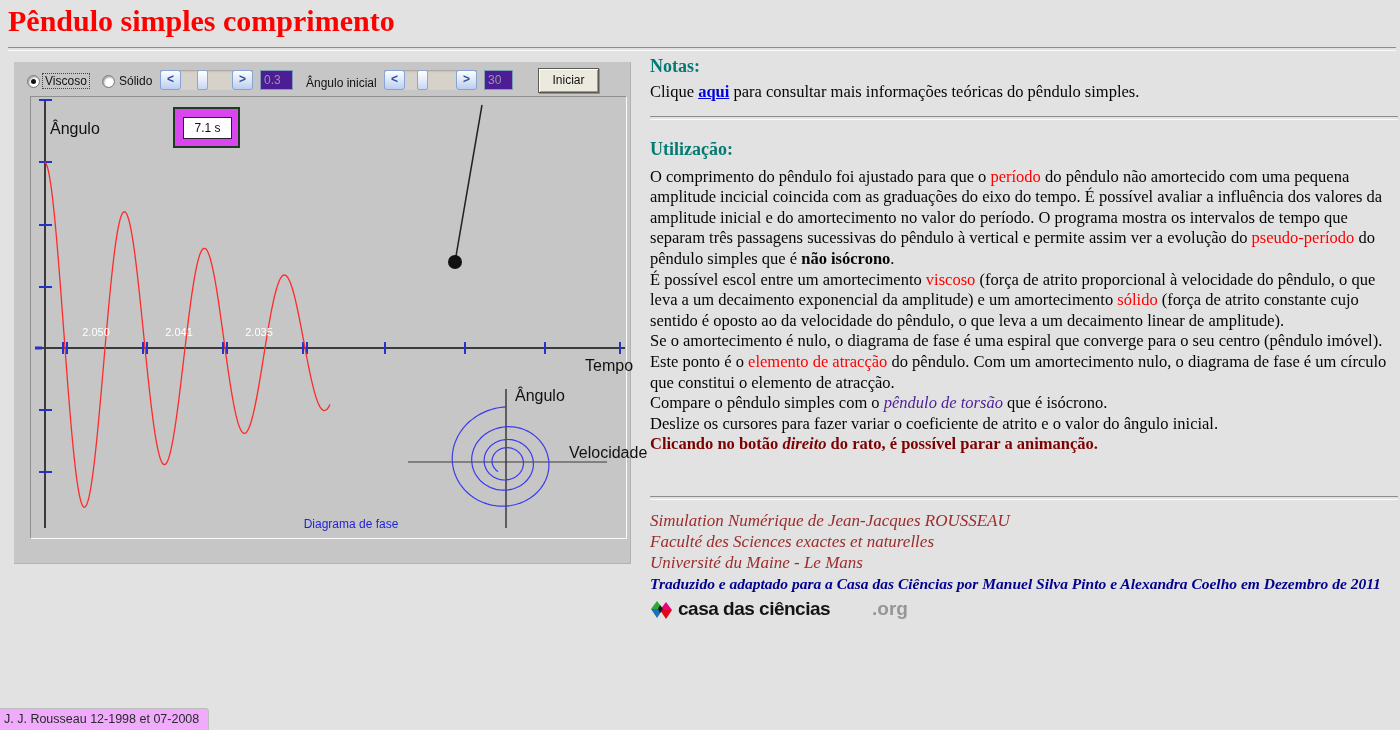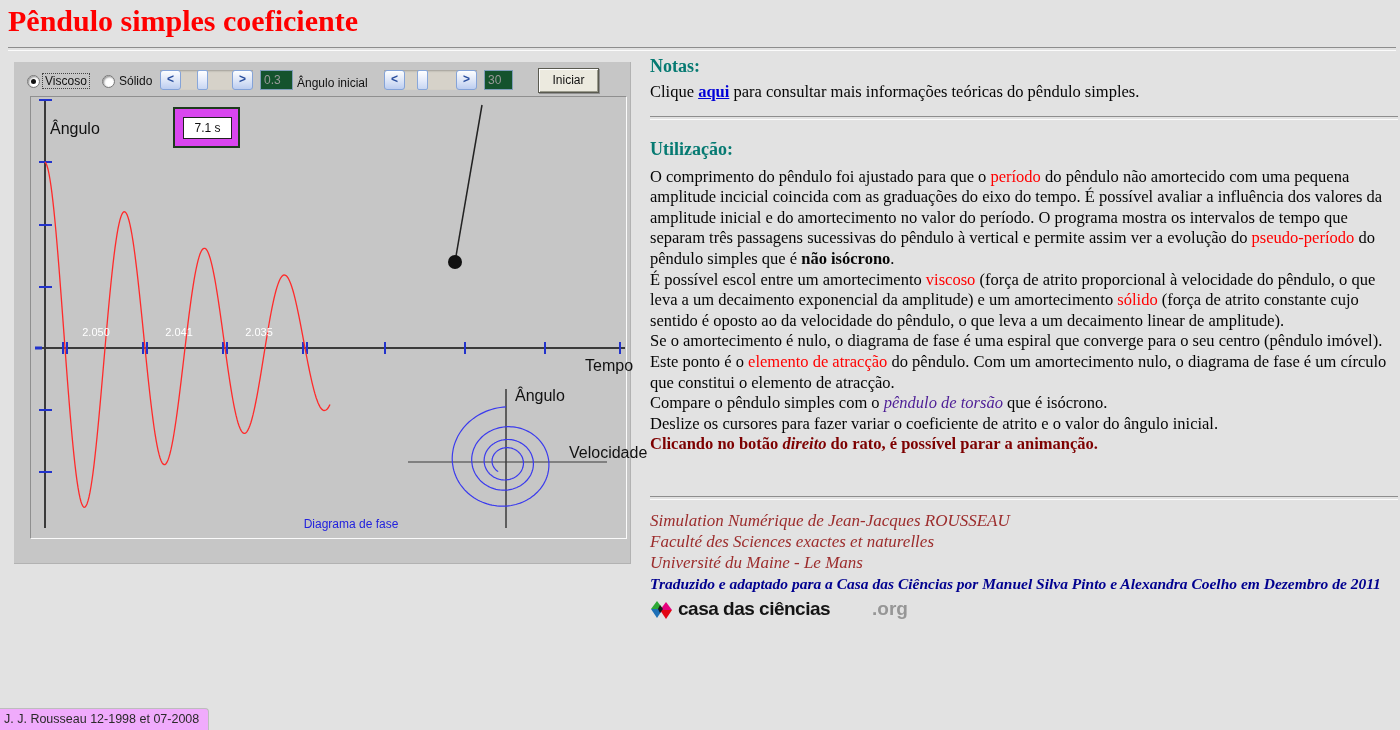--- a/index.html
+++ b/index.html
@@ -24,21 +24,21 @@
   .sbar{position:absolute;width:93px;height:20px;background:#d6d2c9;
         box-shadow:inset 0 1px 2px rgba(0,0,0,.25);}
   .sbtn{position:absolute;top:0;width:21px;height:20px;box-sizing:border-box;
         background:linear-gradient(180deg,#fdfeff 0%,#d8e2f6 60%,#bccdf0 100%);
         border:1px solid #84a3d8;border-radius:3px;color:#2a4f9e;font-weight:bold;
         text-align:center;line-height:17px;font-size:12px;cursor:pointer;}
   .sbtn.left{left:0;} .sbtn.right{right:0;}
   .sthumb{position:absolute;top:0;width:11px;height:20px;box-sizing:border-box;
         background:linear-gradient(180deg,#ffffff 0%,#e3eafa 55%,#c8d6f2 100%);
         border:1px solid #88a7da;border-radius:2px;cursor:pointer;}
-  .tfield{position:absolute;box-sizing:border-box;height:20px;background:#14532d;
+  .tfield{position:absolute;box-sizing:border-box;height:20px;background:#4c1d95;
         border:1px solid #7f9db9;color:#9a9a9a;font-family:"Liberation Sans",sans-serif;
         font-size:12px;line-height:18px;padding:0 3px;}
   .clabel{position:absolute;font-size:12px;color:#111;}
   .xbtn{position:absolute;box-sizing:border-box;width:61px;height:25px;background:#eceadf;
         border:1px solid #5a5a50;box-shadow:inset 1px 1px 0 #ffffff,inset -1px -1px 0 #9b9b8d,1px 1px 0 #8f8f8f;
         font-family:"Liberation Sans",sans-serif;font-size:12px;color:#111;text-align:center;
         line-height:23px;cursor:pointer;}
   
   .canvas{position:absolute;left:16px;top:34px;width:595px;height:441px;background:#c6c6c6;
           border:1px solid;border-color:#8f8f8f #fafafa #fafafa #8f8f8f;}
@@ -76,41 +76,41 @@
   .statusbar{position:absolute;left:0;bottom:0;background:#f0abfc;border:1px solid #bdbdbd;
              border-left:none;border-bottom:none;border-top-right-radius:4px;
              padding:3px 9px 4px 4px;font-family:"Liberation Sans",sans-serif;
              font-size:12.5px;color:#2a2a2a;}
 </style>
 </head>
 <body>
 
 <div class="page">
 
-  <div class="title">Pêndulo simples coeficiente</div>
+  <div class="title">Pêndulo simples comprimento</div>
   <div class="hr-title"></div>
 
   <div class="applet">
 
     <div class="radio" style="left:13px;top:13px;">
         <div class="dot"></div>
       </div>
     <div class="rlabel focused" style="left:28px;top:11px;">Viscoso</div>
 
     <div class="radio" style="left:88px;top:13px;"></div>
     <div class="rlabel" style="left:103px;top:12px;">Sólido</div>
 
     <div class="sbar" style="left:146px;top:8px;">
       <div class="sbtn left">&lt;</div>
       <div class="sthumb" style="left:37px;"></div>
       <div class="sbtn right">&gt;</div>
     </div>
     <div class="tfield" style="left:246px;top:8px;width:33px;">0.3</div>
 
-    <div class="clabel" style="left:283px;top:14px;">Ângulo inicial</div>
+    <div class="clabel" style="left:292px;top:14px;">Ângulo inicial</div>
 
     <div class="sbar" style="left:370px;top:8px;">
       <div class="sbtn left">&lt;</div>
       <div class="sthumb" style="left:33px;"></div>
       <div class="sbtn right">&gt;</div>
     </div>
     <div class="tfield" style="left:470px;top:8px;width:29px;">30</div>
 
     <div class="xbtn" style="left:524px;top:6px;">Iniciar</div>
 

